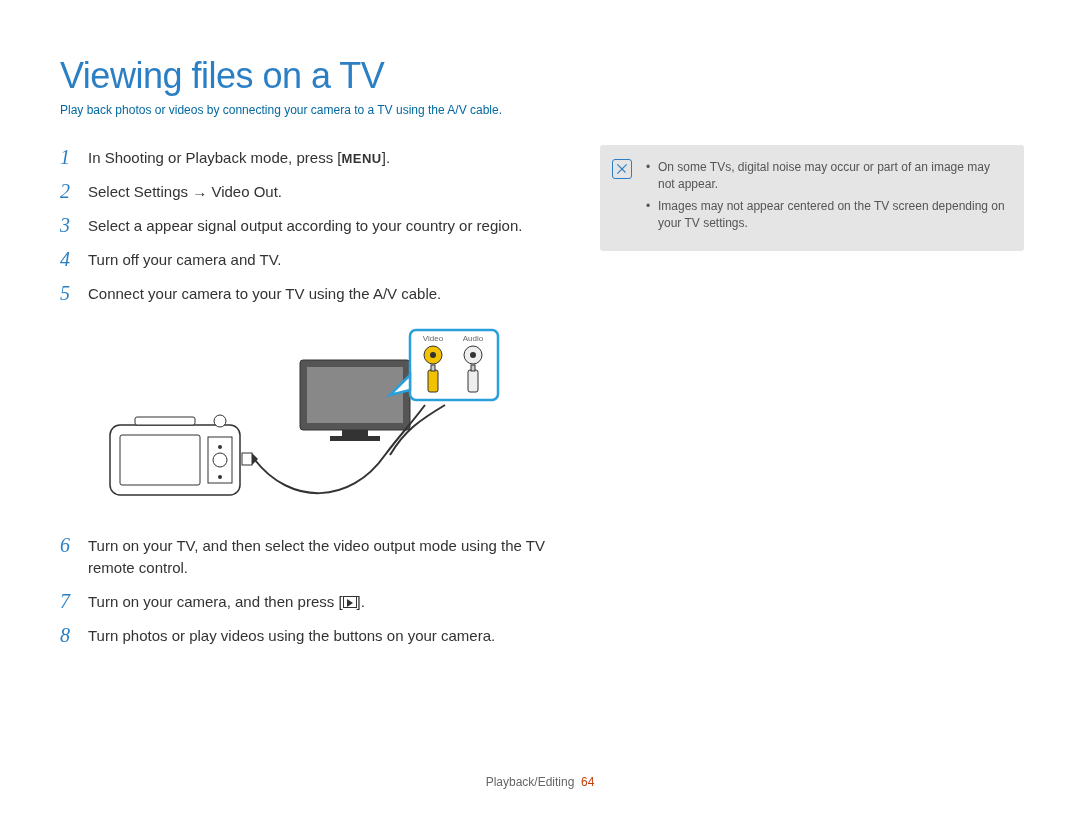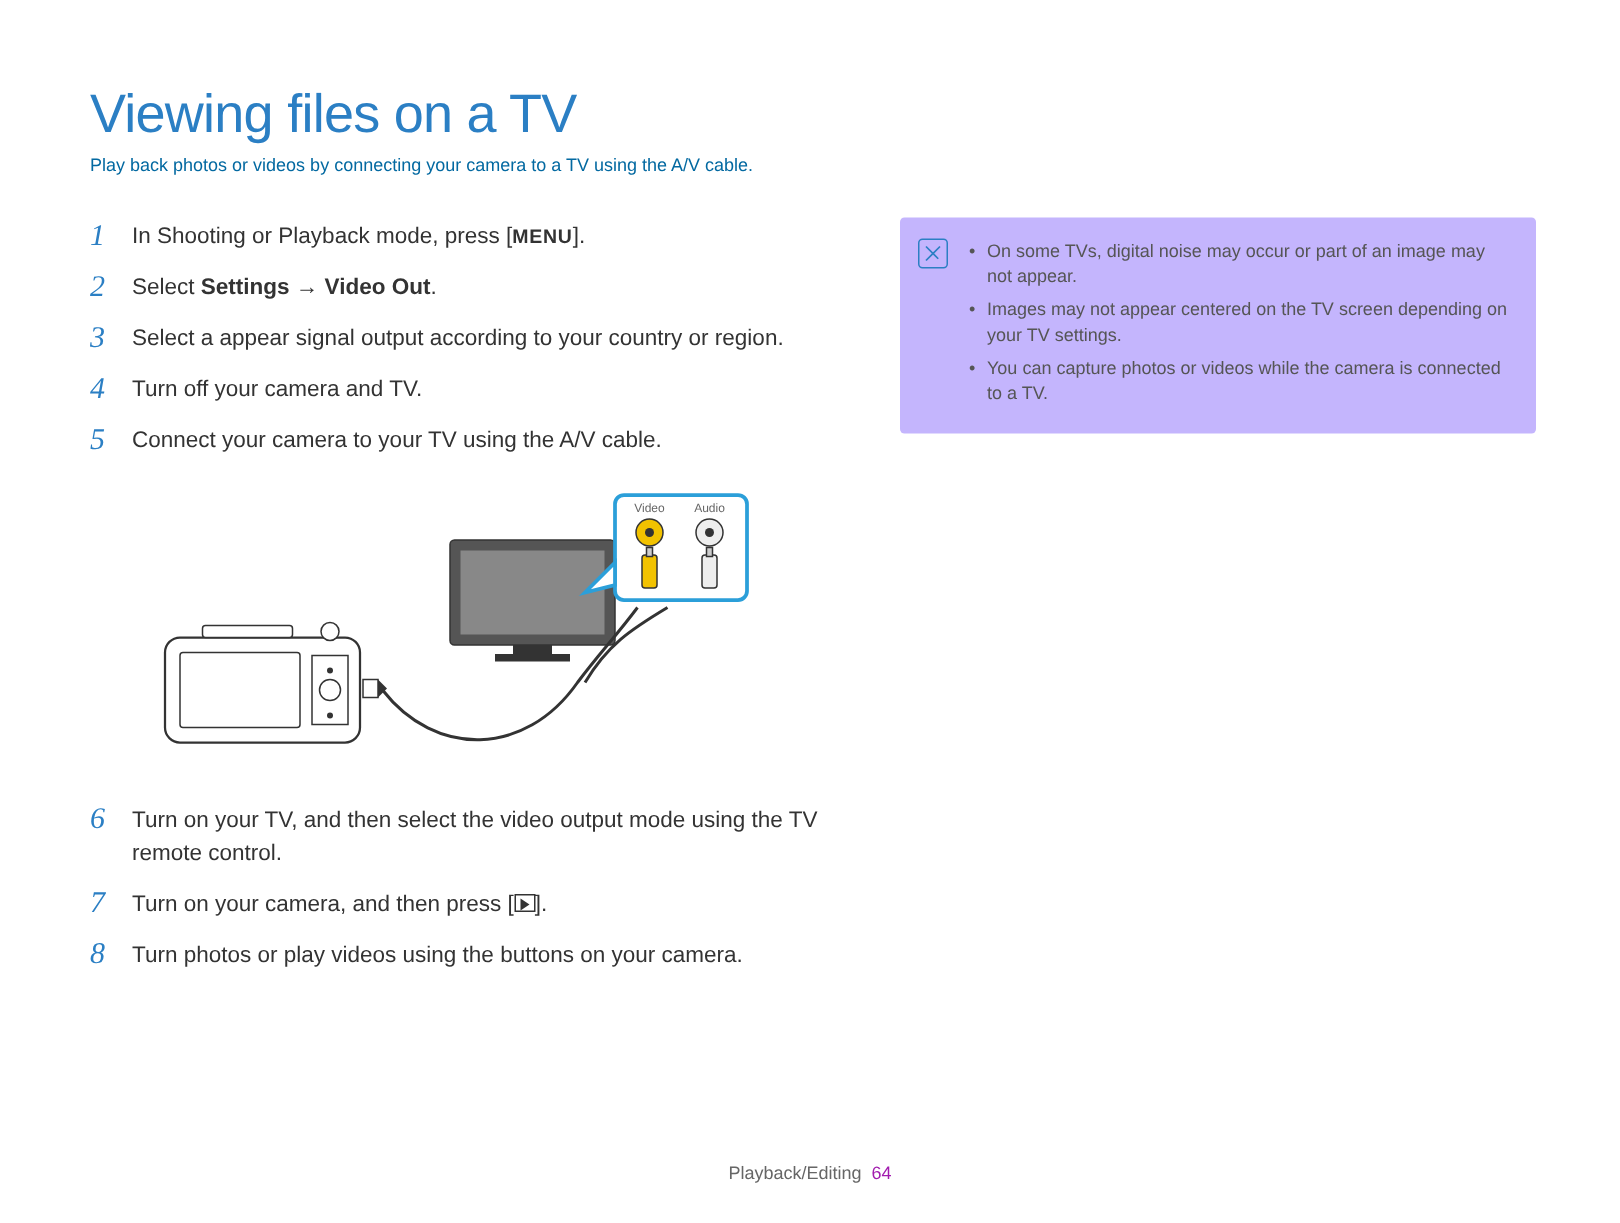--- a/index.html
+++ b/index.html
@@ -45,21 +45,21 @@
     min-width: 18px;
     line-height: 1.2;
   }
   .step-text {
     font-size: 15px;
     line-height: 1.45;
     color: #333;
     font-weight: 300;
     padding-top: 2px;
   }
-  .step-text strong { font-weight: 700; text-align: center; }
+  .step-text strong { font-weight: 400; text-align: center; }
   .menu-box {
     display: inline-block;
     font-weight: 700;
     font-size: 13px;
     letter-spacing: 0.5px;
   }
   .play-icon {
     display:inline-block;
     width:14px; height:12px;
     border:1px solid #333;
@@ -73,21 +73,21 @@
     border-left:6px solid #333;
     border-top:4px solid transparent;
     border-bottom:4px solid transparent;
   }
   .diagram {
     margin: 10px 0 14px 30px;
     width: 420px;
     height: 190px;
   }
   .callout {
-    background: #c4b5fd;
+    background: #e5e5e5;
     border-radius: 3px;
     padding: 14px 16px 14px 46px;
     position: relative;
     font-size: 12px;
     color: #555;
     line-height: 1.45;
   }
   .callout-icon {
     position: absolute;
     left: 12px; top: 14px;
@@ -109,21 +109,21 @@
     left: 0;
   }
   .footer {
     position: absolute;
     bottom: 26px;
     width: 100%;
     text-align: center;
     font-size: 12px;
     color: #666;
   }
-  .footer .pg { color: #a21caf; }
+  .footer .pg { color: #c2410c; }
 </style>
 </head>
 <body>
 
 <div class="page">
   <h1 class="title">Viewing files on a TV</h1>
   <p class="subtitle">Play back photos or videos by connecting your camera to a TV using the A/V cable.</p>
 
   <div class="cols">
     <div class="left">
@@ -222,21 +222,20 @@
       <div class="callout">
         <span class="callout-icon">
           <svg viewBox="0 0 24 24">
               <path d="M4 4 L18 18 M4 20 L20 4" stroke="#2b7fc4" stroke-width="2" fill="none"></path>
               <rect x="3" y="3" width="18" height="18" fill="none"></rect>
             </svg>
         </span>
         <ul>
           <li>On some TVs, digital noise may occur or part of an image may not appear.</li>
           <li>Images may not appear centered on the TV screen depending on your TV settings.</li>
-          <li>You can capture photos or videos while the camera is connected to a TV.</li>
         </ul>
       </div>
     </div>
   </div>
 </div>
 
 <div class="footer">
   <span>Playback/Editing</span>&nbsp;&nbsp;<span class="pg">64</span>
 </div>
 

